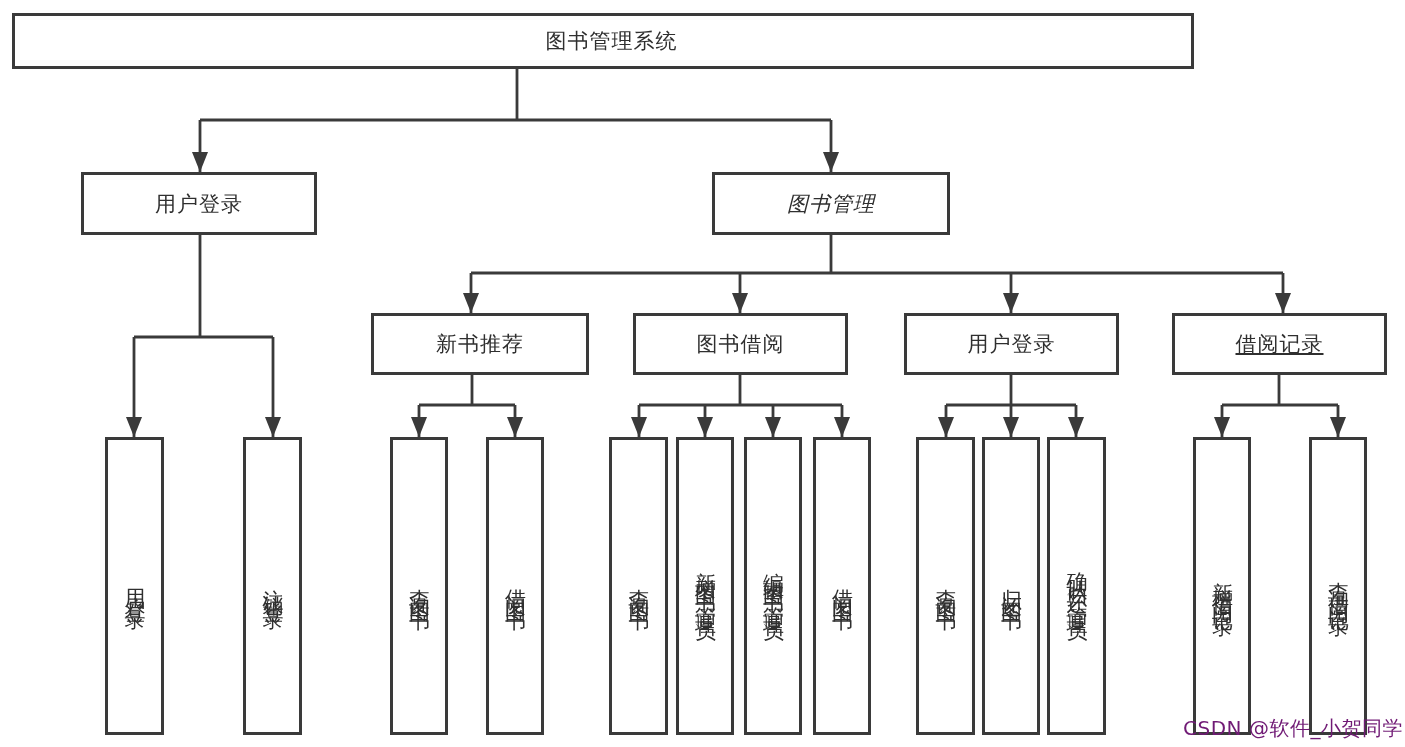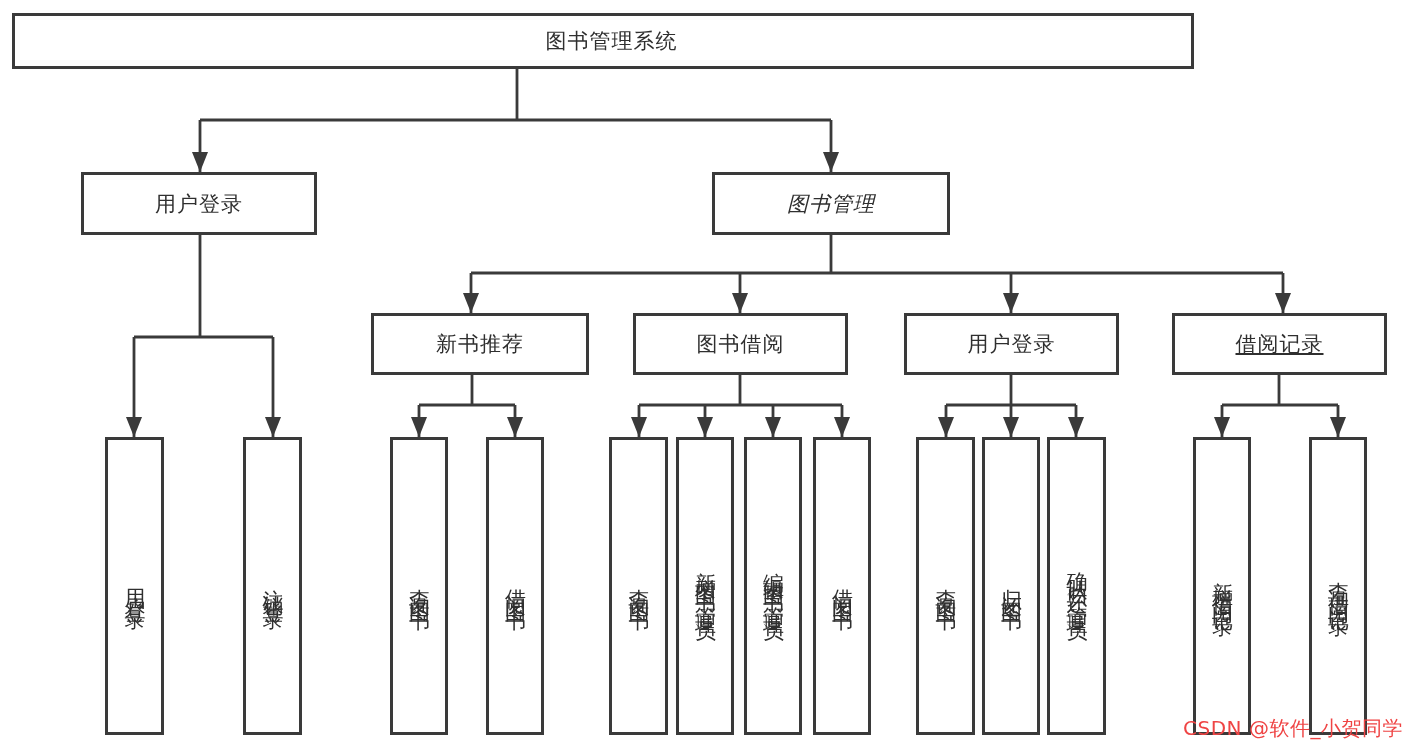--- a/index.html
+++ b/index.html
@@ -58,21 +58,21 @@
   #b-cbquery    { left: 916px; }
   #b-cbreturn   { left: 982px;  width: 58px; }
   #b-cbconfirm  { left: 1047px; }
   #b-bradd      { left: 1193px; width: 58px; }
   #b-brquery    { left: 1309px; width: 58px; }
   #watermark {
     position: absolute;
     left: 1183px;
     top: 715px;
     font-size: 20px;
-    color: #ef4444;
+    color: #701a75;
     white-space: nowrap;
     z-index: 5;
     letter-spacing: 0.5px;
   }
 </style>
 </head>
 <body>
 
 <div id="canvas">
 

